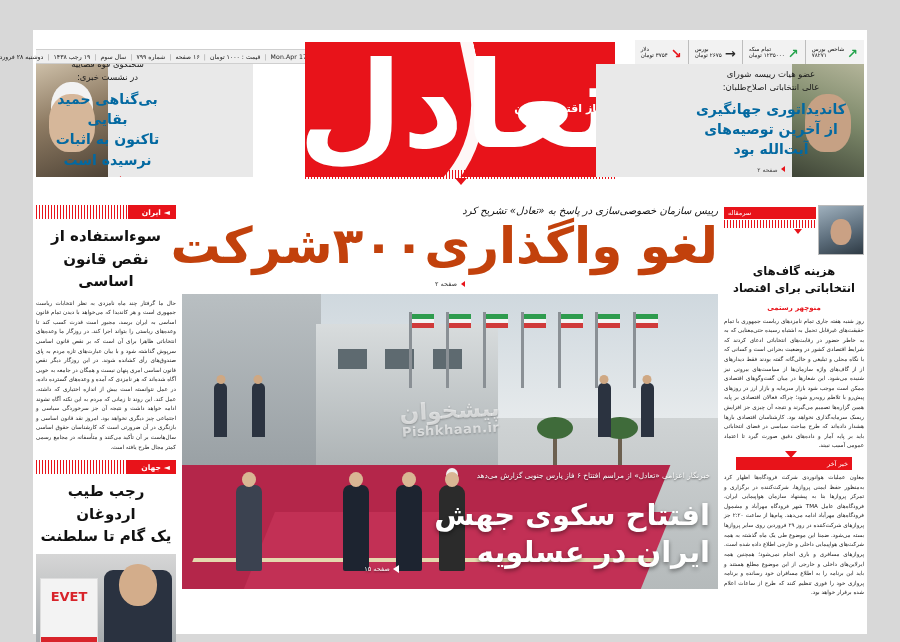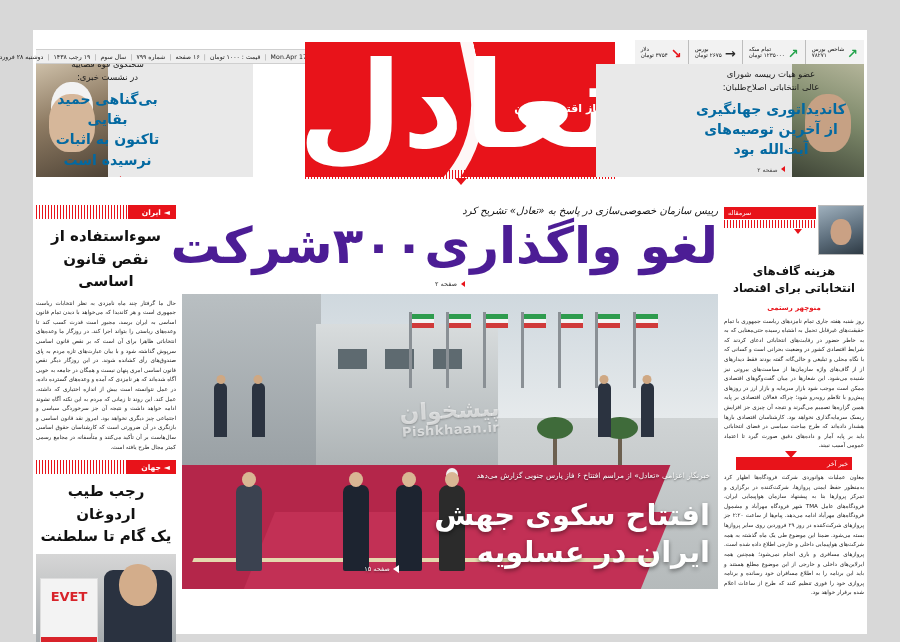--- a/index.html
+++ b/index.html
@@ -114,21 +114,21 @@
   .ed-top{position:relative;height:52px;margin-bottom:2px;}
   .ed-photo{position:absolute;right:0;top:0;width:44px;height:48px;background:linear-gradient(160deg,#9fb0bd 0%,#5e6f7d 55%,#2e3a44 100%);border:1px solid #bbb;}
   .ed-face{position:absolute;left:50%;top:13px;transform:translateX(-50%);width:21px;height:26px;border-radius:46%;background:#caa184;}
   .ed-tab{position:absolute;left:0;right:48px;top:2px;height:12px;background:#e8131a;color:#fff;font-size:6.5px;display:flex;align-items:center;justify-content:flex-end;padding-left:4px;padding-right:4px;direction:rtl;}
   .ed-ruler{position:absolute;left:0;right:48px;top:15px;height:8px;background:repeating-linear-gradient(to right,#e8131a 0 1.5px,#fff 1.5px 3px);}
   .ed-caret{position:absolute;left:50%;top:24px;width:0;height:0;border-left:4px solid transparent;border-right:4px solid transparent;border-top:5px solid #e8131a;}
 
   
   .c-kicker{font-size:10px;text-align:right;color:#111;direction:rtl;margin-bottom:0;font-style:italic;}
   .c-head{
-    font-size:50px;font-weight:bold;text-align:center;color:#4c1d95;direction:rtl;
+    font-size:50px;font-weight:bold;text-align:center;color:#c2410c;direction:rtl;
     line-height:1.12;letter-spacing:-1px;margin:2px 0 6px;white-space:nowrap;
   }
   .c-more{display:flex;align-items:center;justify-content:center;gap:4px;font-size:6.5px;color:#333;margin-bottom:6px;}
 
   
   .photo{position:relative;width:100%;height:295px;overflow:hidden;background:#bfc6cb;}
   .sky{position:absolute;left:0;right:0;top:0;height:42%;background:linear-gradient(#cfd8de,#e6eaec);}
   .wall{position:absolute;left:0;top:0;width:26%;height:58%;background:linear-gradient(#b9bfc2,#9aa1a5);}
   .bldg{position:absolute;left:25%;top:10%;width:34%;height:48%;background:linear-gradient(#d8dcdd,#aeb4b6);}
   .bldg b{position:absolute;display:block;background:#5e6a70;}

